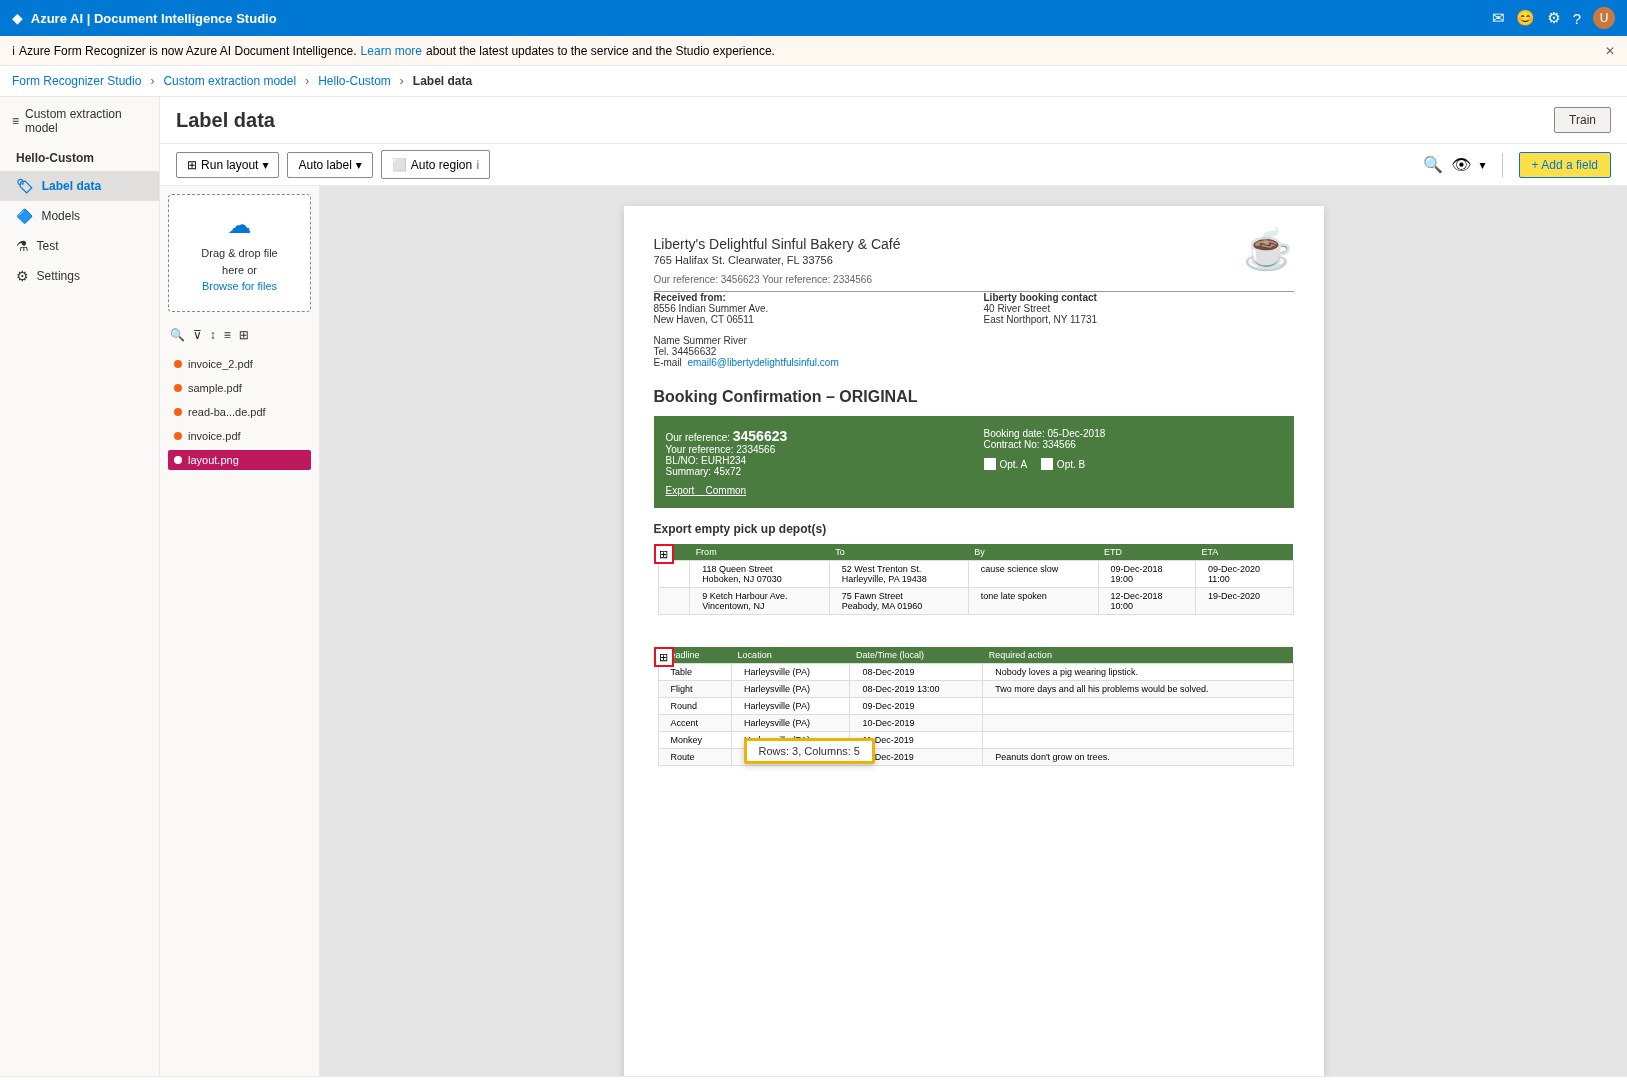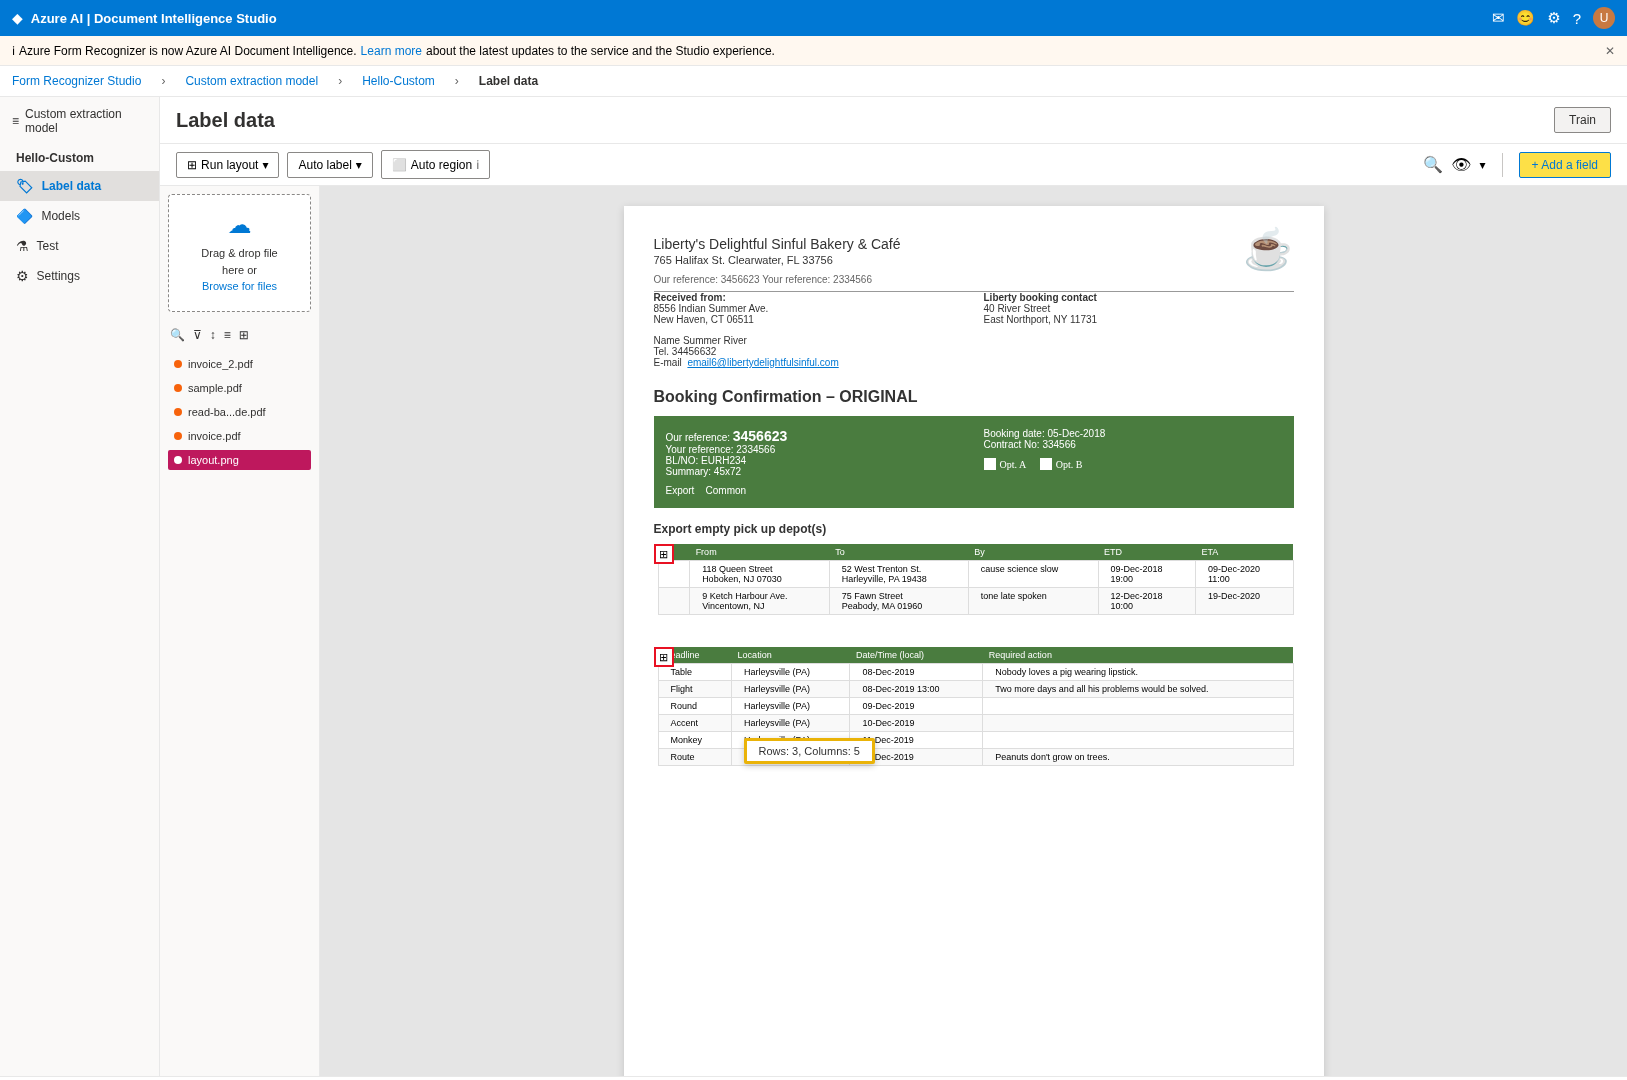--- a/index.html
+++ b/index.html
@@ -34,21 +34,21 @@
 
     
     .breadcrumb {
       padding: 8px 12px;
       font-size: 12px;
       color: #323130;
       border-bottom: 1px solid #e8e8e8;
       background: white;
       display: flex;
       align-items: center;
-      gap: 20px;
+      gap: 9px;
     }
     .breadcrumb a { color: #0078d4; text-decoration: none; }
     .breadcrumb .sep { color: #666; }
     .breadcrumb .current { color: #323130; font-weight: 600; }
 
     
     .main-layout { display: flex; height: calc(1080px - 36px - 32px - 33px); }
 
     
     .sidebar {
@@ -233,21 +233,21 @@
       align-items: center;
       gap: 4px;
       margin-top: 4px;
     }
     .opt-checkbox {
       width: 12px; height: 12px;
       border: 1px solid white;
       background: white;
       display: inline-block;
     }
-    .opt-label { font-size: 10px; color: white; font-family: Liberation Serif, serif; }
+    .opt-label { font-size: 10px; color: white; }
 
     .depot-title { font-size: 12px; font-weight: bold; color: #333; margin-bottom: 8px; }
 
     .tooltip-box {
       position: absolute;
       background: white;
       border: 3px solid #eab308;
       padding: 4px 12px;
       font-size: 11px;
       color: #333;
@@ -453,21 +453,21 @@
           <div class="doc-ref-line">Our reference: 3456623     Your reference: 2334566</div>
 
           <div style="display:flex;gap:20px;margin-top:0;">
             <div style="flex:1;">
               <div class="doc-received" style="font-weight:bold;">Received from:</div>
               <div class="doc-received">8556 Indian Summer Ave.</div>
               <div class="doc-received">New Haven, CT 06511</div>
               <div style="margin-top:10px;">
                 <div class="doc-received">Name Summer River</div>
                 <div class="doc-received">Tel. 34456632</div>
-                <div class="doc-received" style="font-size:10px;">E-mail &nbsp;<a style="color:#0078d4;font-size:10px;text-decoration:underline;">email6@libertydelightfulsinful.com</a></div>
+                <div class="doc-received" style="font-size:10px;">E-mail &nbsp;<a style="color:#0078d4;font-size:10px;">email6@libertydelightfulsinful.com</a></div>
               </div>
             </div>
             <div style="flex:1;">
               <div class="doc-received" style="font-weight:bold;">Liberty booking contact</div>
               <div class="doc-received">40 River Street</div>
               <div class="doc-received">East Northport, NY 11731</div>
             </div>
           </div>
 
           <div class="doc-booking-title">Booking Confirmation – ORIGINAL</div>
@@ -485,21 +485,21 @@
                 <div><span>Contract No:</span> <span>334566</span></div>
                 <div style="margin-top:8px;" class="opt-box">
                   <span class="opt-checkbox"></span>
                   <span class="opt-label">Opt. A</span>
                   &nbsp;&nbsp;
                   <span class="opt-checkbox"></span>
                   <span class="opt-label">Opt. B</span>
                 </div>
               </div>
             </div>
-            <div style="margin-top:8px;">
+            <div style="margin-top:8px;text-decoration:underline;">
               <span>Export</span>&nbsp;&nbsp;&nbsp;&nbsp;<span>Common</span>
             </div>
           </div>
 
           <div class="depot-title">Export empty pick up depot(s)</div>
 
           <div class="tooltip-box">Rows: 3, Columns: 5</div>
 
           <div style="position:relative;margin-bottom:16px;">
             <div style="display:flex;align-items:flex-start;gap:0;">

